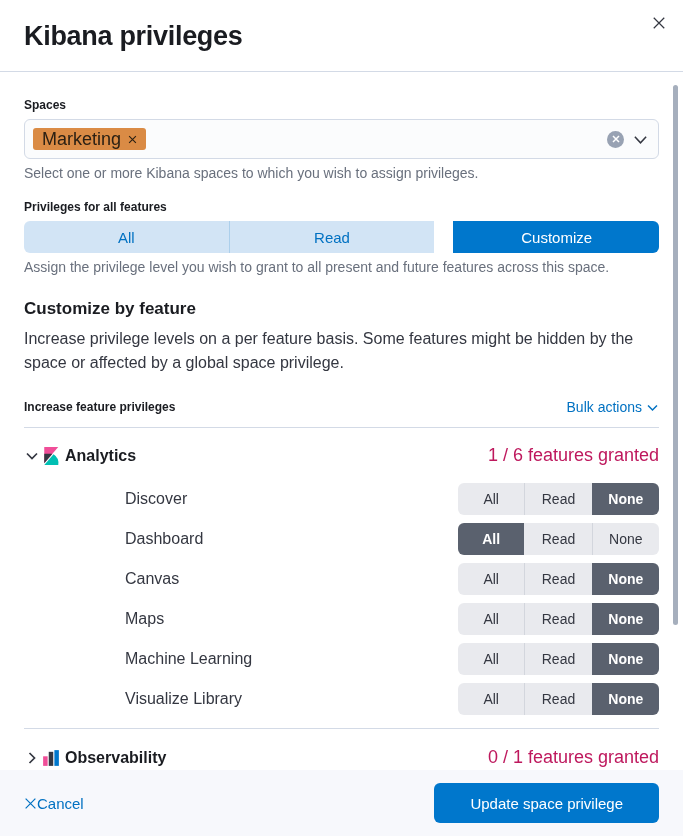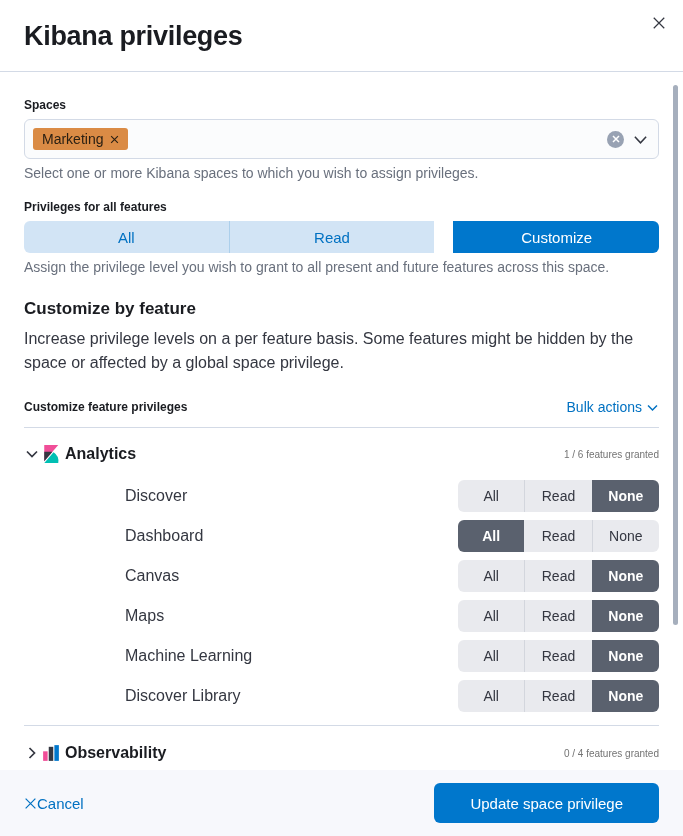--- a/index.html
+++ b/index.html
@@ -17,21 +17,21 @@
 
   
   .body { padding:26px 24px 0; }
   .form-label { display:block; font-size:12px; font-weight:700; color:#1a1c21; line-height:15px; }
   .help { margin:5px 0 0; font-size:14px; color:#69707d; line-height:18px; }
 
   
   .combobox { position:relative; margin-top:6px; height:40px; border:1px solid #d3dae6;
     border-radius:6px; background:#fbfcfd; display:flex; align-items:center; padding:0 70px 0 8px; cursor:text; }
   .badge { display:inline-flex; align-items:center; gap:7px; background:#da8b45; color:#2b2013;
-    font-size:14px; font-weight:500; padding:4px 9px; border-radius:3px; line-height:14px; }
+    font-size:18px; font-weight:500; padding:4px 9px; border-radius:3px; line-height:14px; }
   .badge .badge-x { display:inline-flex; cursor:pointer; }
   .badge .badge-x svg { width:9px; height:9px; }
   .cb-controls { position:absolute; right:10px; top:0; bottom:0; display:flex; align-items:center; gap:9px; }
   .clear-btn { width:17px; height:17px; border-radius:50%; background:#98a2b3; border:none; padding:0;
     display:flex; align-items:center; justify-content:center; color:#fff; cursor:pointer; }
   .clear-btn svg { width:8px; height:8px; }
   .cb-chevron { color:#343741; display:flex; cursor:pointer; }
   .cb-chevron svg { width:15px; height:15px; }
 
   
@@ -56,21 +56,21 @@
   hr.div { border:none; border-top:1px solid #d3dae6; margin:12px 0 0; }
   hr.div2 { border:none; border-top:1px solid #d3dae6; margin:9px 0 0; }
 
   
   .acc-row { display:flex; align-items:center; gap:2px; padding:17px 0 13px; }
   .acc-row.second { padding:18px 0 12px; }
   .acc-toggle { width:16px; height:16px; background:none; border:none; padding:0; color:#343741; cursor:pointer; display:flex; }
   .acc-toggle svg { width:16px; height:16px; }
   .cat-logo { width:18px; height:18px; display:flex; }
   .cat-name { font-size:16px; font-weight:700; color:#1a1c21; margin-left:3px; }
-  .granted { margin-left:auto; font-size:10px; color:#737373; }
+  .granted { margin-left:auto; font-size:18px; color:#be185d; }
 
   
   .feature-row { display:flex; align-items:center; height:40px; padding-left:53px; }
   .fname { font-size:16px; color:#343741;margin-left:48px; }
   .btn-group.feat { margin-left:auto; width:201px; height:32px; }
   .seg { flex:1; border:none; background:#e9eaee; color:#343741; font-size:14px; font-family:inherit;
     cursor:pointer; padding:0; }
   .seg:not(:first-child) { border-left:1px solid #d3d6dd; }
   .seg.sel { background:#5a616e; color:#fff; font-weight:700; border-left-color:transparent; }
   .seg.sel + .seg { border-left-color:transparent; }
@@ -134,21 +134,21 @@
       <button class="bseg">All</button>
       <button class="bseg">Read</button>
       <button class="bseg sel">Customize</button>
     </div>
     <p class="help">Assign the privilege level you wish to grant to all present and future features across this space.</p>
 
     <h3 class="customize-heading">Customize by feature</h3>
     <p class="desc">Increase privilege levels on a per feature basis. Some features might be hidden by the space or affected by a global space privilege.</p>
 
     <div class="table-head">
-      <span class="form-label">Customize feature privileges</span>
+      <span class="form-label">Increase feature privileges</span>
       <button class="bulk-link">
         <span>Bulk actions</span>
         <span style="display:flex;">
           <svg viewBox="0 0 16 16" fill="none" stroke="currentColor" stroke-width="1.8">
               <polyline points="2.5,5.5 8,11 13.5,5.5"></polyline>
             </svg>
         </span>
       </button>
     </div>
     <hr class="div">
@@ -209,21 +209,21 @@
     <div class="feature-row">
       <span class="fname">Machine Learning</span>
       <div class="btn-group feat">
         <button class="seg">All</button>
         <button class="seg">Read</button>
         <button class="seg sel">None</button>
       </div>
     </div>
 
     <div class="feature-row">
-      <span class="fname">Discover Library</span>
+      <span class="fname">Visualize Library</span>
       <div class="btn-group feat">
         <button class="seg">All</button>
         <button class="seg">Read</button>
         <button class="seg sel">None</button>
       </div>
     </div>
 
     <hr class="div2">
 
     <div class="acc-row second">
@@ -233,21 +233,21 @@
           </svg>
       </button>
       <span class="cat-logo">
         <svg viewBox="0 0 32 32">
           <rect fill="#f04e98" x="2" y="13" width="8" height="17"></rect>
           <rect fill="#343741" x="12" y="5" width="8" height="25"></rect>
           <rect fill="#0077cc" x="22" y="2" width="8" height="28"></rect>
         </svg>
       </span>
       <span class="cat-name">Observability</span>
-      <span class="granted">0 / 4 features granted</span>
+      <span class="granted">0 / 1 features granted</span>
     </div>
 
   </div>
 
   <div class="footer">
     <button class="cancel-link">
       <span style="display:flex;">
         <svg viewBox="0 0 16 16" fill="none" stroke="currentColor" stroke-width="1.5">
             <path d="M2 2l12 12M14 2L2 14"></path>
           </svg>

